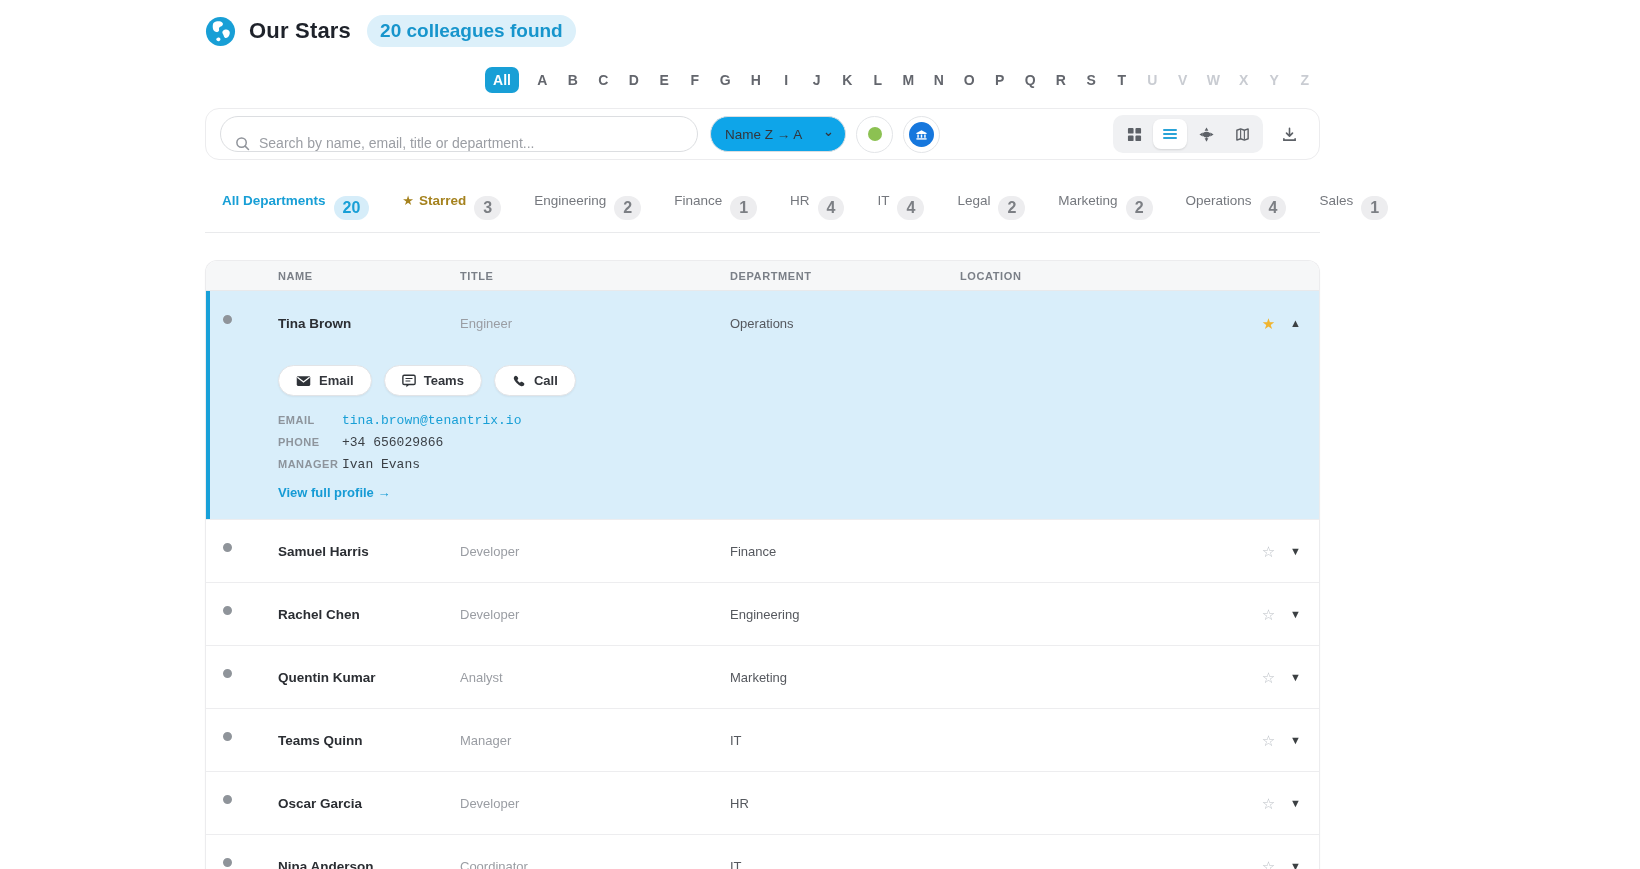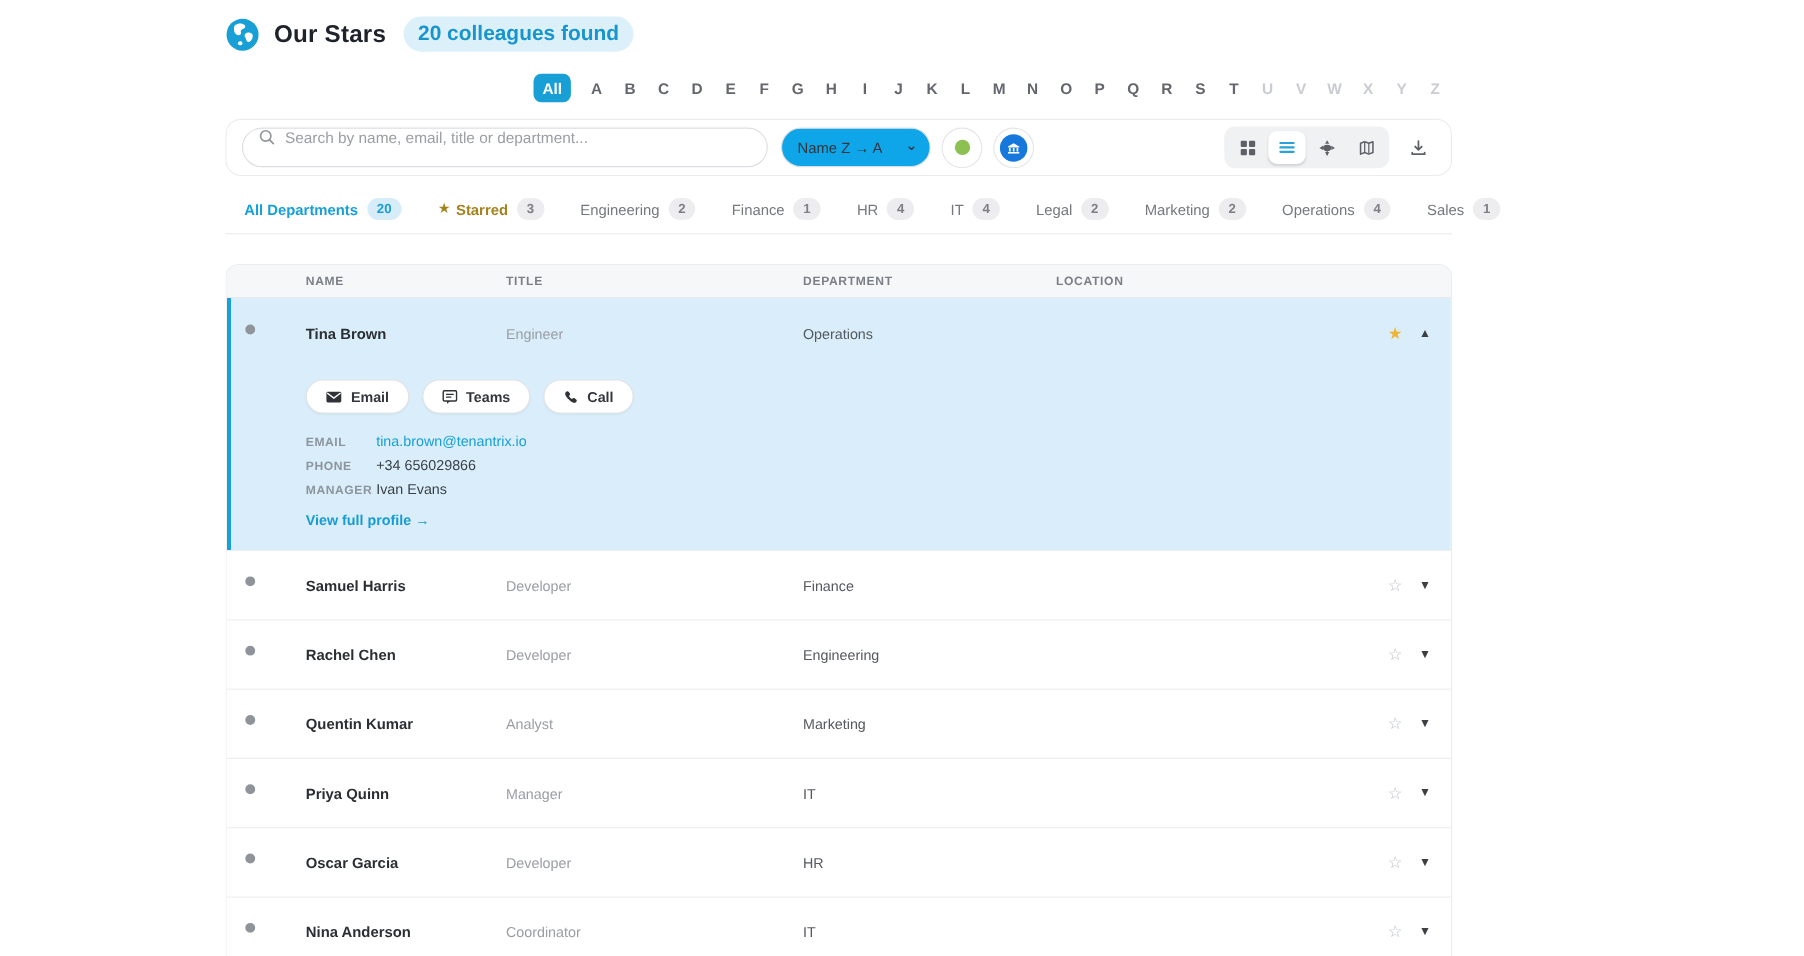--- a/index.html
+++ b/index.html
@@ -19,21 +19,21 @@
   .alpha-all { background: #189fd6; color: #fff; font-size: 14px; font-weight: 700;
     border: none; border-radius: 7px; padding: 5px 8px; margin-right: 8px; cursor: pointer; }
   .letter { width: 30.5px; text-align: center; font-size: 14px; font-weight: 600;
     color: #63666d; cursor: pointer; }
   .letter.disabled { color: #c9ccd2; cursor: default; }
 
   
   .toolbar { margin-top: 15px; border: 1px solid #ececee; border-radius: 14px;
     padding: 7px 14px; display: flex; align-items: center; height: 52px; background: #fff; }
   .search-box { width: 478px; height: 36px; border: 1px solid #dcdee1; border-radius: 999px;
-    display: flex; align-items: flex-start; gap: 9px; padding: 0 14px; }
+    display: flex; align-items: flex-end; gap: 9px; padding: 0 14px; }
   .search-box svg { flex: 0 0 auto; }
   .search-box input { border: none; outline: none; flex: 1; font-size: 14px;
     font-family: inherit; color: #444; background: transparent; }
   .search-box input::placeholder { color: #9b9ea4; }
   .sort-wrap { position: relative; margin-left: 12px; }
   .sort-select { appearance: none; -webkit-appearance: none; width: 136px; height: 36px;
     border: 1px solid #dcdee1; border-radius: 999px; background: #0ea5e9; font-family: inherit;
     font-size: 13.5px; color: #33363c; padding: 0 28px 0 14px; cursor: pointer; }
   .sort-caret { position: absolute; right: 12px; top: 8px; pointer-events: none;
     color: #33363c; font-size: 13px; font-weight: 700; }
@@ -49,22 +49,22 @@
     display: flex; align-items: center; justify-content: center; cursor: pointer; color: #5d6167; }
   .view-btn.active { background: #fff; box-shadow: 0 1px 2px rgba(0,0,0,.12); color: #29a3d7; }
   .dl-btn { margin-left: 10px; width: 32px; height: 32px; border: none; background: transparent;
     display: flex; align-items: center; justify-content: center; cursor: pointer; color: #5d6167; }
 
   
   .dept-tabs { margin-top: 20px; display: flex; align-items: flex-start; gap: 33px;
     border-bottom: 1px solid #e9eaec; padding: 0 17px 12px 17px; }
   .tab { display: flex; align-items: center; gap: 8px; cursor: pointer; font-size: 13.5px;
     color: #75787e; font-weight: 400; white-space: nowrap; }
-  .tab .count { background: #ededef; color: #7c7f84; font-size: 12px; font-weight: 600;
-    padding: 3px 9px; border-radius: 999px; }
+  .tab .count { background: #ededef; color: #7c7f84; font-size: 16px; font-weight: 600;
+    padding: 3px 9px; border-radius: 999px; margin-top: 16px; }
   .tab.active { color: #189fd6; font-weight: 600; }
   .tab.active .count { background: #d6edf9; color: #189fd6; }
   .tab.starred { color: #a5821e; font-weight: 600; }
   .tab .star-prefix { font-size: 13px; margin-right: -3px; }
 
   
   .table-card { margin-top: 27px; border: 1px solid #ececee; border-bottom: none;
     border-radius: 12px 12px 0 0; overflow: hidden; box-shadow: 0 1px 2px rgba(0,0,0,.03); }
   .grid-cols { display: grid; grid-template-columns: 55px 182px 270px 230px 1fr 80px;
     align-items: center; padding-left: 17px; padding-right: 6px; }
@@ -96,21 +96,21 @@
   .expanded-details { padding: 10px 0 18px 72px; }
   .action-row { display: flex; gap: 12px; }
   .action-btn { display: flex; align-items: center; gap: 8px; background: #fff;
     border: 1px solid #e2e4e7; border-radius: 999px; padding: 7px 17px; font-size: 13px;
     font-weight: 600; color: #33363c; cursor: pointer; font-family: inherit;
     box-shadow: 0 1px 2px rgba(0,0,0,.05); }
   .detail-fields { margin-top: 17px; display: flex; flex-direction: column; gap: 7px; }
   .field-row { display: flex; align-items: baseline; font-size: 13px; }
   .field-label { width: 64px; flex: 0 0 auto; font-size: 11px; font-weight: 600;
     letter-spacing: .5px; color: #8d949c; }
-  .field-value { color: #3a3f45; }
+  .field-value { color: #3a3f45; font-family: Liberation Mono, monospace; }
   .field-value.link { color: #189fd6; cursor: pointer; text-decoration: none; }
   .profile-link { display: inline-block; margin-top: 13px; font-size: 13px; font-weight: 600;
     color: #169bd5; cursor: pointer; text-decoration: none; text-align: center; }
 </style>
 </head>
 <body>
 
 <div class="page">
 
   <div class="app-header">
@@ -377,21 +377,21 @@
       <span class="p-loc"></span>
       <span class="row-ctrls">
         <button class="star-btn">☆</button>
         <button class="chev-btn">▼</button>
       </span>
     </div>
   </div>
         <div class="row-block">
     <div class="person-row grid-cols">
       <span><span class="avatar" style="background: linear-gradient(135deg, rgb(79, 104, 80), rgb(43, 35, 31) 55%, rgb(23, 19, 16));"><span class="status-dot"></span></span></span>
-      <span class="p-name">Priya Quinn</span>
+      <span class="p-name">Teams Quinn</span>
       <span class="p-title">Manager</span>
       <span class="p-dept">IT</span>
       <span class="p-loc"></span>
       <span class="row-ctrls">
         <button class="star-btn">☆</button>
         <button class="chev-btn">▼</button>
       </span>
     </div>
   </div>
         <div class="row-block">

